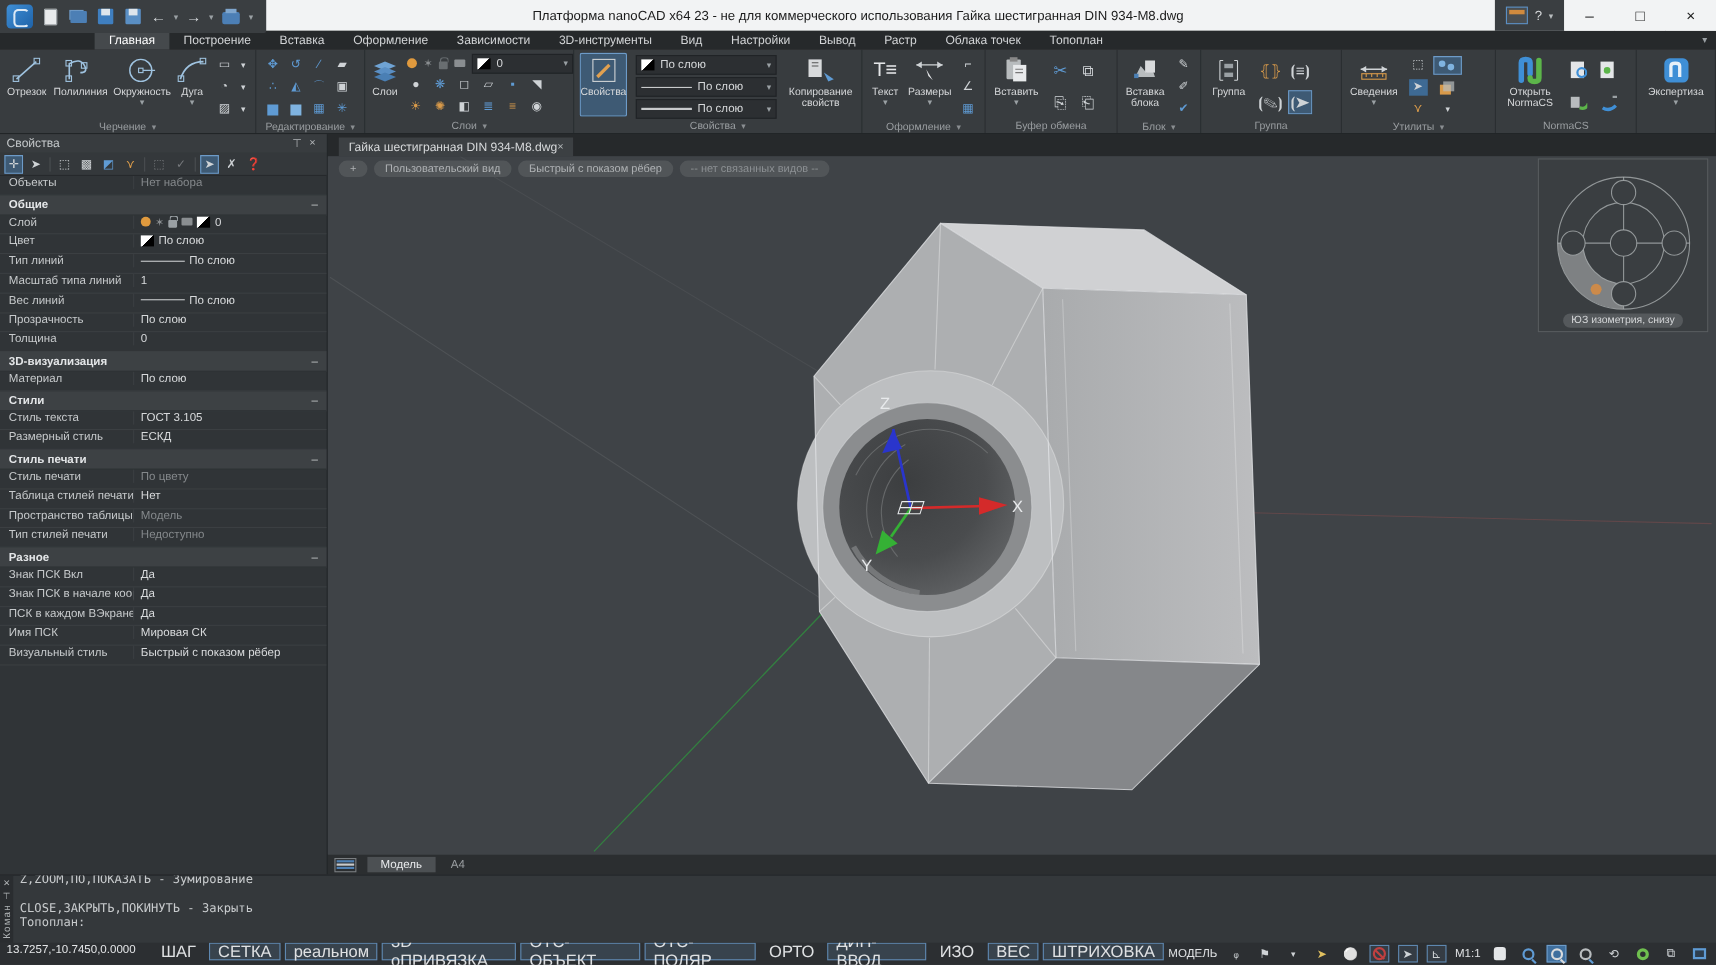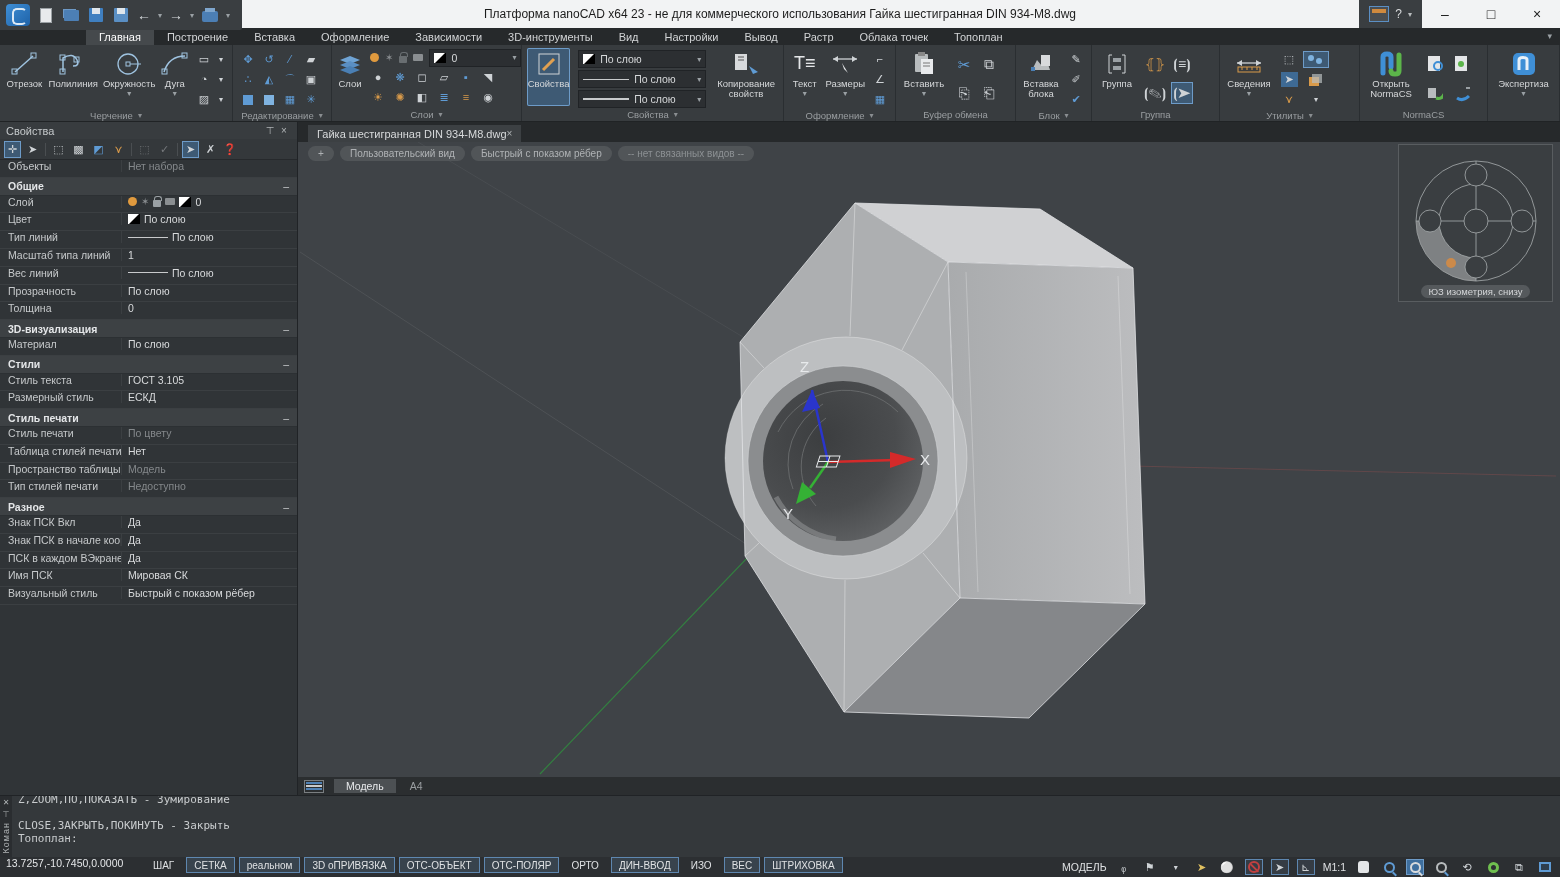--- a/index.html
+++ b/index.html
@@ -108,21 +108,21 @@
   .cmdside{width:12px;background:#2a2d30;display:flex;flex-direction:column;align-items:center;padding-top:2px;gap:3px;flex:0 0 auto}
   .cmdside .cx{color:#b0b4b6;font-size:8px}
   .cmdside .vtext{writing-mode:vertical-rl;transform:rotate(180deg);font-size:9px;color:#b0b4b6;letter-spacing:1px}
   .cmdlines{flex:1;padding:1px 6px;font-family:"DejaVu Sans Mono",monospace;font-size:11px;color:#c8cbcd;line-height:13px;overflow:hidden}
   .cmdlines .cut{margin-top:-4px}
   .cmdlines .blank{height:13px}
 
   
   .status{height:20px;background:#2c2f32;display:flex;flex:0 0 auto;padding:0 6px;gap:4px;font-size:10.5px}
   .coords{color:#e4e6e8;width:135px}
-  .tgl{height:16px;display:flex;align-items:center;padding:0 7px;color:#dfe1e3;font-size:10px;border:1px solid transparent}
+  .tgl{height:16px;display:flex;align-items:center;padding:0 7px;color:#dfe1e3;font-size:15px;border:1px solid transparent}
   .tgl.on{border-color:#5e87b0;background:#38434d}
   .smid{flex:1;display:flex;align-items:center;justify-content:flex-end;gap:8px}
   .model{color:#dfe1e3}
   .sico{width:18px;height:16px;display:flex;align-items:center;justify-content:center;font-size:11px;color:#cfd3d6}
   .sico.bord{border:1px solid #5e87b0;background:#353c44}
   .sico.activebg{background:#3f6f9e;border:1px solid #6d9bc8}
   .mag{width:11px;height:11px;border:2px solid #5f9bd4;border-radius:50%;position:relative}
   .mag:after{content:"";position:absolute;right:-4px;bottom:-4px;width:5px;height:2px;background:#5f9bd4;transform:rotate(45deg)}
   .mag.white{border-color:#d8dadc}.mag.white:after{background:#d8dadc}
   .hand{width:11px;height:12px;background:#e4e6e8;border-radius:3px 3px 2px 2px;position:relative}

